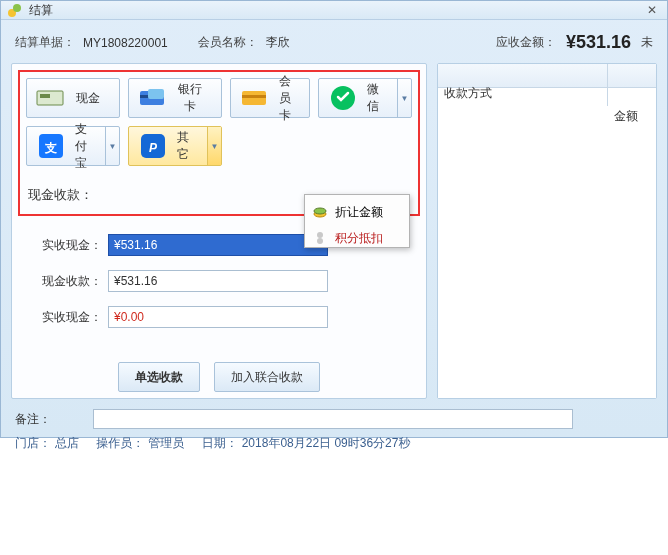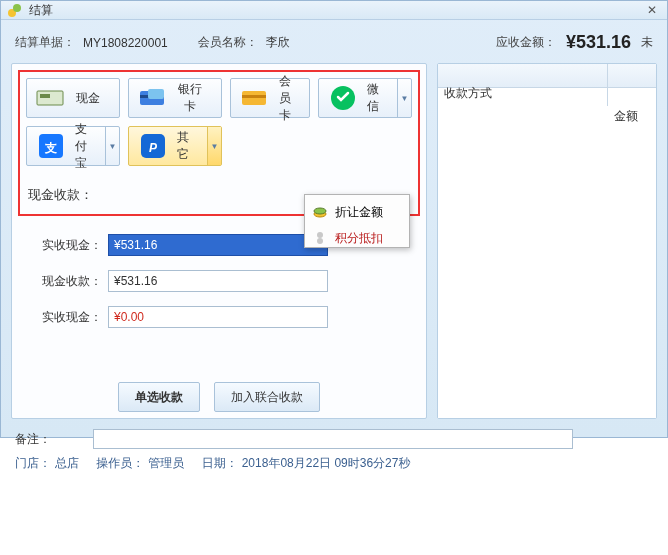--- a/index.html
+++ b/index.html
@@ -39,21 +39,21 @@
 
 .cash-label { margin-top: 16px; padding: 4px 2px 4px 2px; color: #333; font-size: 13px; }
 
 .form-rows { margin-top: 18px; padding-left: 16px; }
 .frow { display: flex; align-items: center; margin-bottom: 14px; }
 .frow .flabel { width: 68px; color: #333; text-align: right; margin-right: 6px; }
 .frow input { width: 220px; height: 22px; border: 1px solid #aabed1; padding: 0 5px; color: #333; }
 .frow input.sel { background: #2f6bd0; color: #fff; border: 1px solid #1e4fa8; }
 .frow input.red { color: #d02a1e; }
 
-.actions { margin-top: 40px; display: flex; justify-content: center; gap: 14px; }
+.actions { margin-top: 20px; display: flex; justify-content: center; gap: 14px; }
 .btn { height: 30px; padding: 0 16px; border: 1px solid #a9c2da; background: linear-gradient(#f5faff, #dbe9f6); border-radius: 2px; cursor: pointer; color: #333; }
 .btn.primary { font-weight: bold; }
 
 .table-head { display: flex; height: 24px; border-bottom: 1px solid #c7d7e6; background: linear-gradient(#f3f8fd, #e4eef8); position: relative; }
 .table-head .col1 { flex: 1; border-right: 1px solid #c7d7e6; padding: 21px 6px; color: #333; }
 .table-head .col2 { width: 48px; padding: 4px 6px; color: #333; margin-top: 40px; }
 .table-body { flex: 1; background: #fff; }
 
 .footer { padding: 4px 14px 8px; color: #333; }
 .footer .remark-row { display: flex; align-items: center; margin-bottom: 6px; gap: 36px; }

